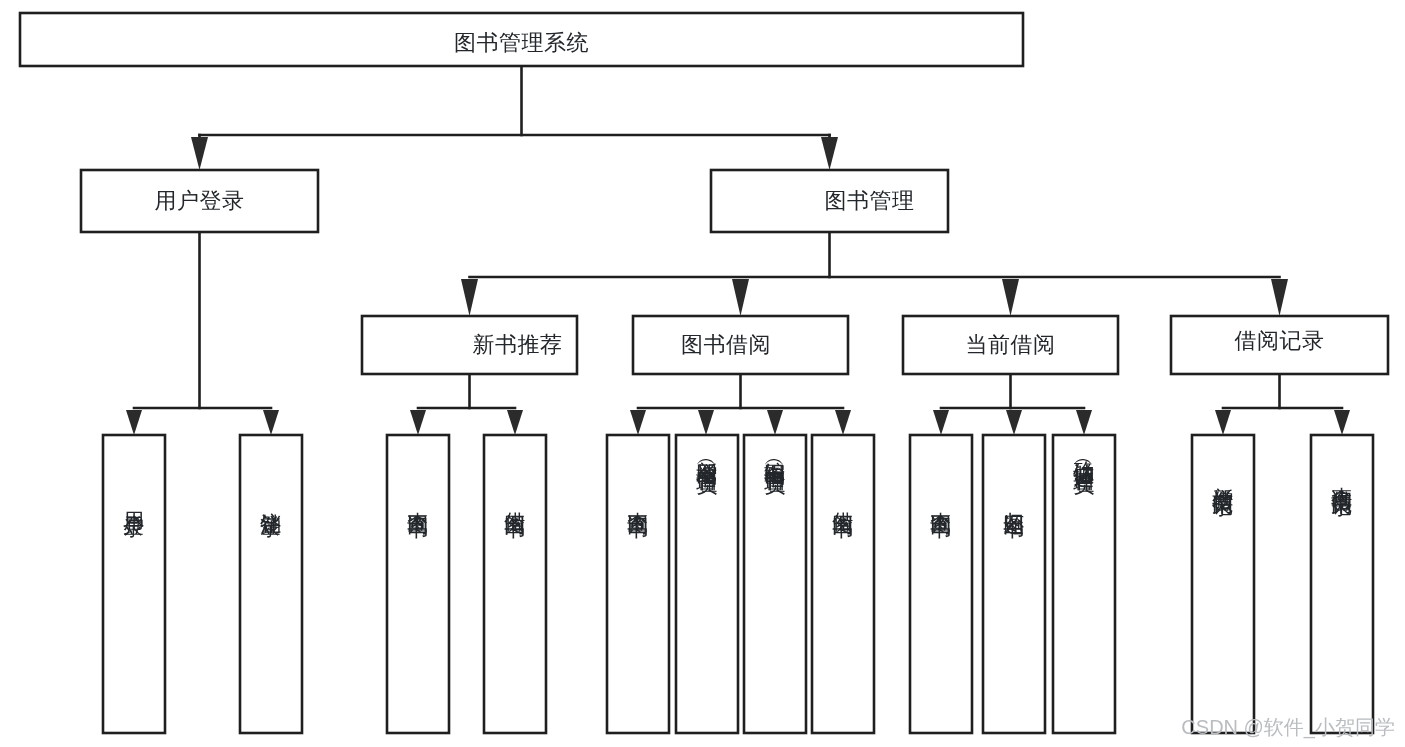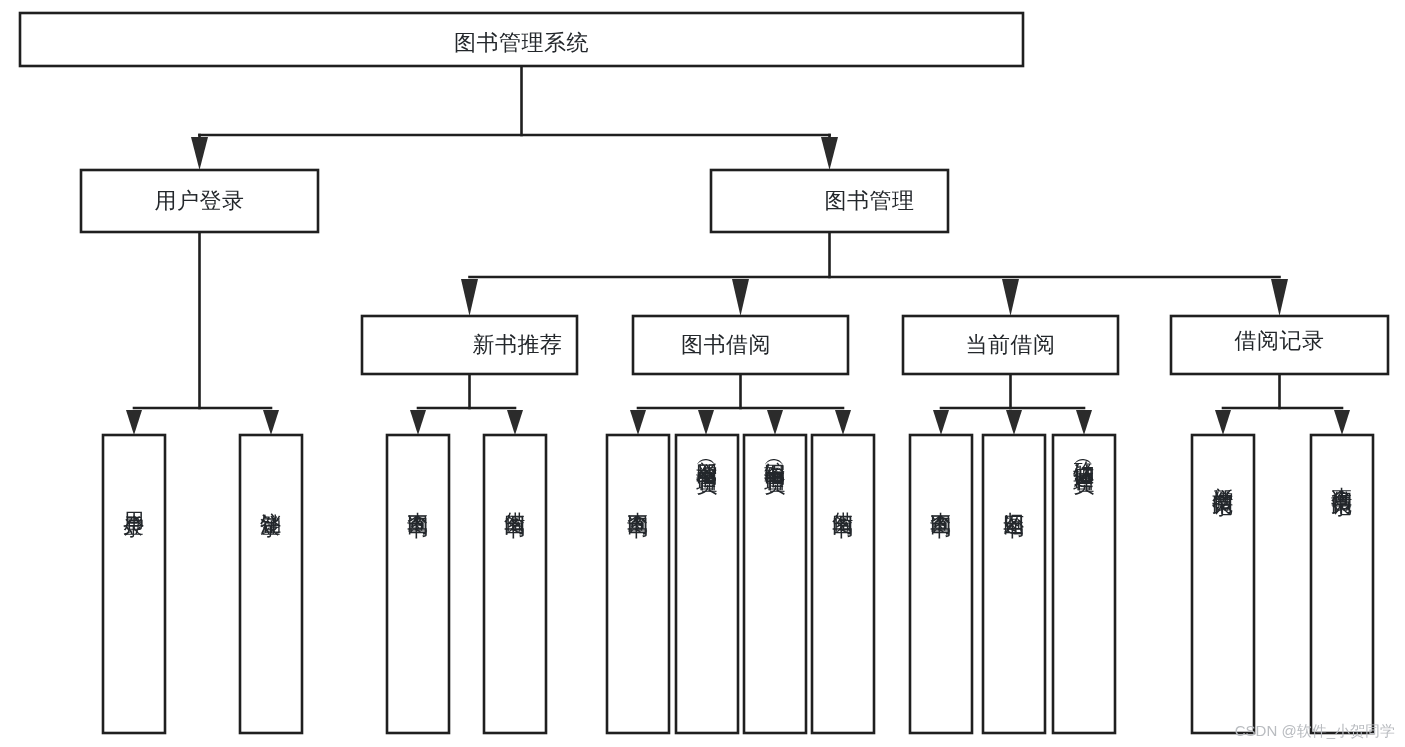--- a/index.html
+++ b/index.html
@@ -71,21 +71,21 @@
     font-size: 22px;
     color: #23272b;
     white-space: nowrap;
     letter-spacing: 0.5px;
   }
   #watermark {
     position: absolute;
     right: 10px;
     bottom: 6px;
     font-family: "Liberation Sans", "DejaVu Sans", sans-serif;
-    font-size: 15px;
+    font-size: 20px;
     color: #b9bcc0;
     white-space: nowrap;
     user-select: none;
   }
 </style>
 </head>
 <body>
 
 <div id="diagram-root">
 

